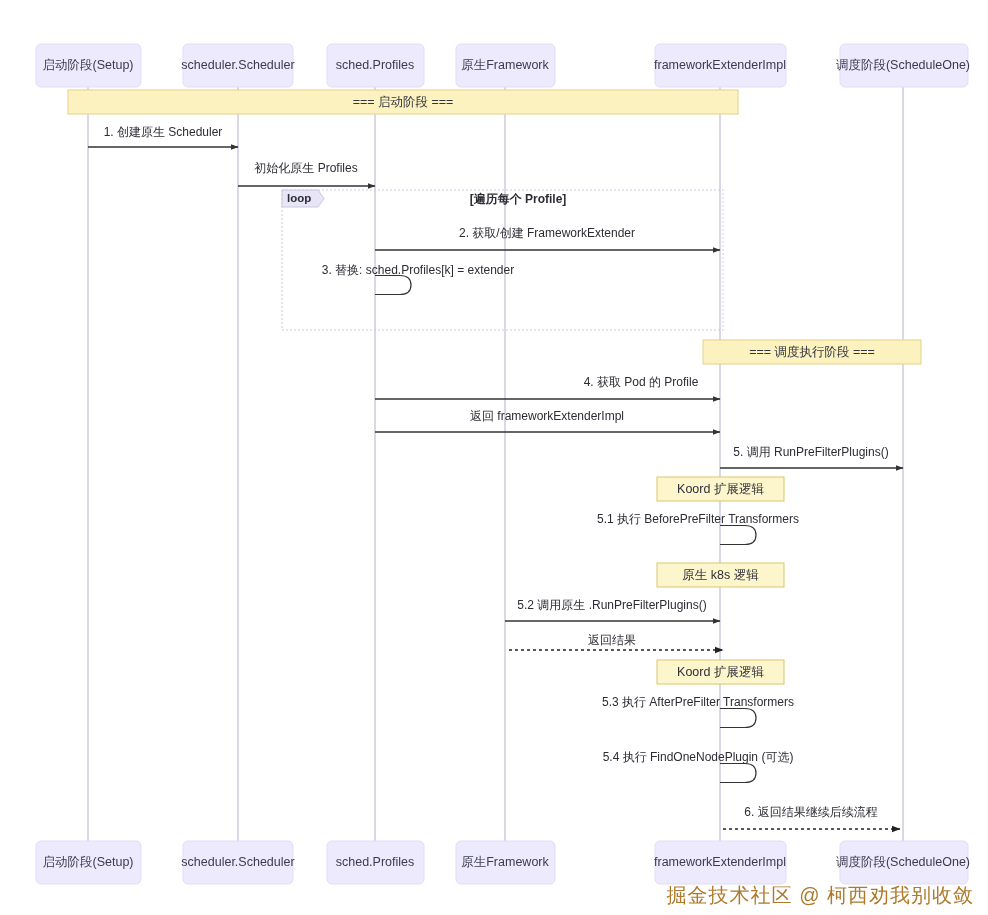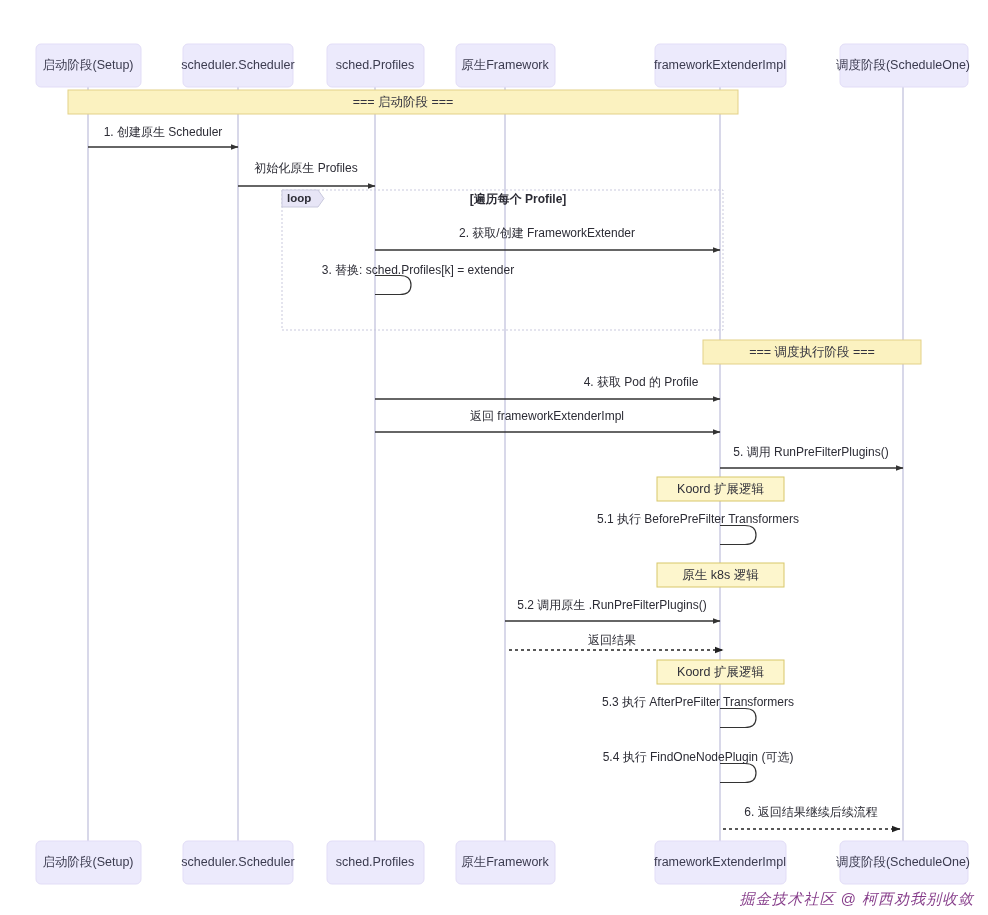--- a/index.html
+++ b/index.html
@@ -113,27 +113,26 @@
     font-weight: bold;
     fill: #2c2c35;
     text-anchor: middle;
     dominant-baseline: middle;
   }
   #watermark {
     position: absolute;
     right: 14px;
     bottom: 6px;
     font-family: "Liberation Sans", "DejaVu Sans", sans-serif;
-    font-size: 15px;
-    color: #701a75;
+    font-size: 20px;
+    color: #a16207;
     letter-spacing: 1px;
     white-space: nowrap;
     opacity: 0.85;
     user-select: none;
-    font-style: italic;
   }
 </style>
 </head>
 <body>
 
 <div id="diagram-root">
 
   <svg class="seq-canvas" id="seq-canvas" viewBox="0 0 988 915">
     <defs>
       <marker id="arrow-solid" markerWidth="9" markerHeight="8" refX="8.5" refY="4" orient="auto" markerUnits="userSpaceOnUse">

